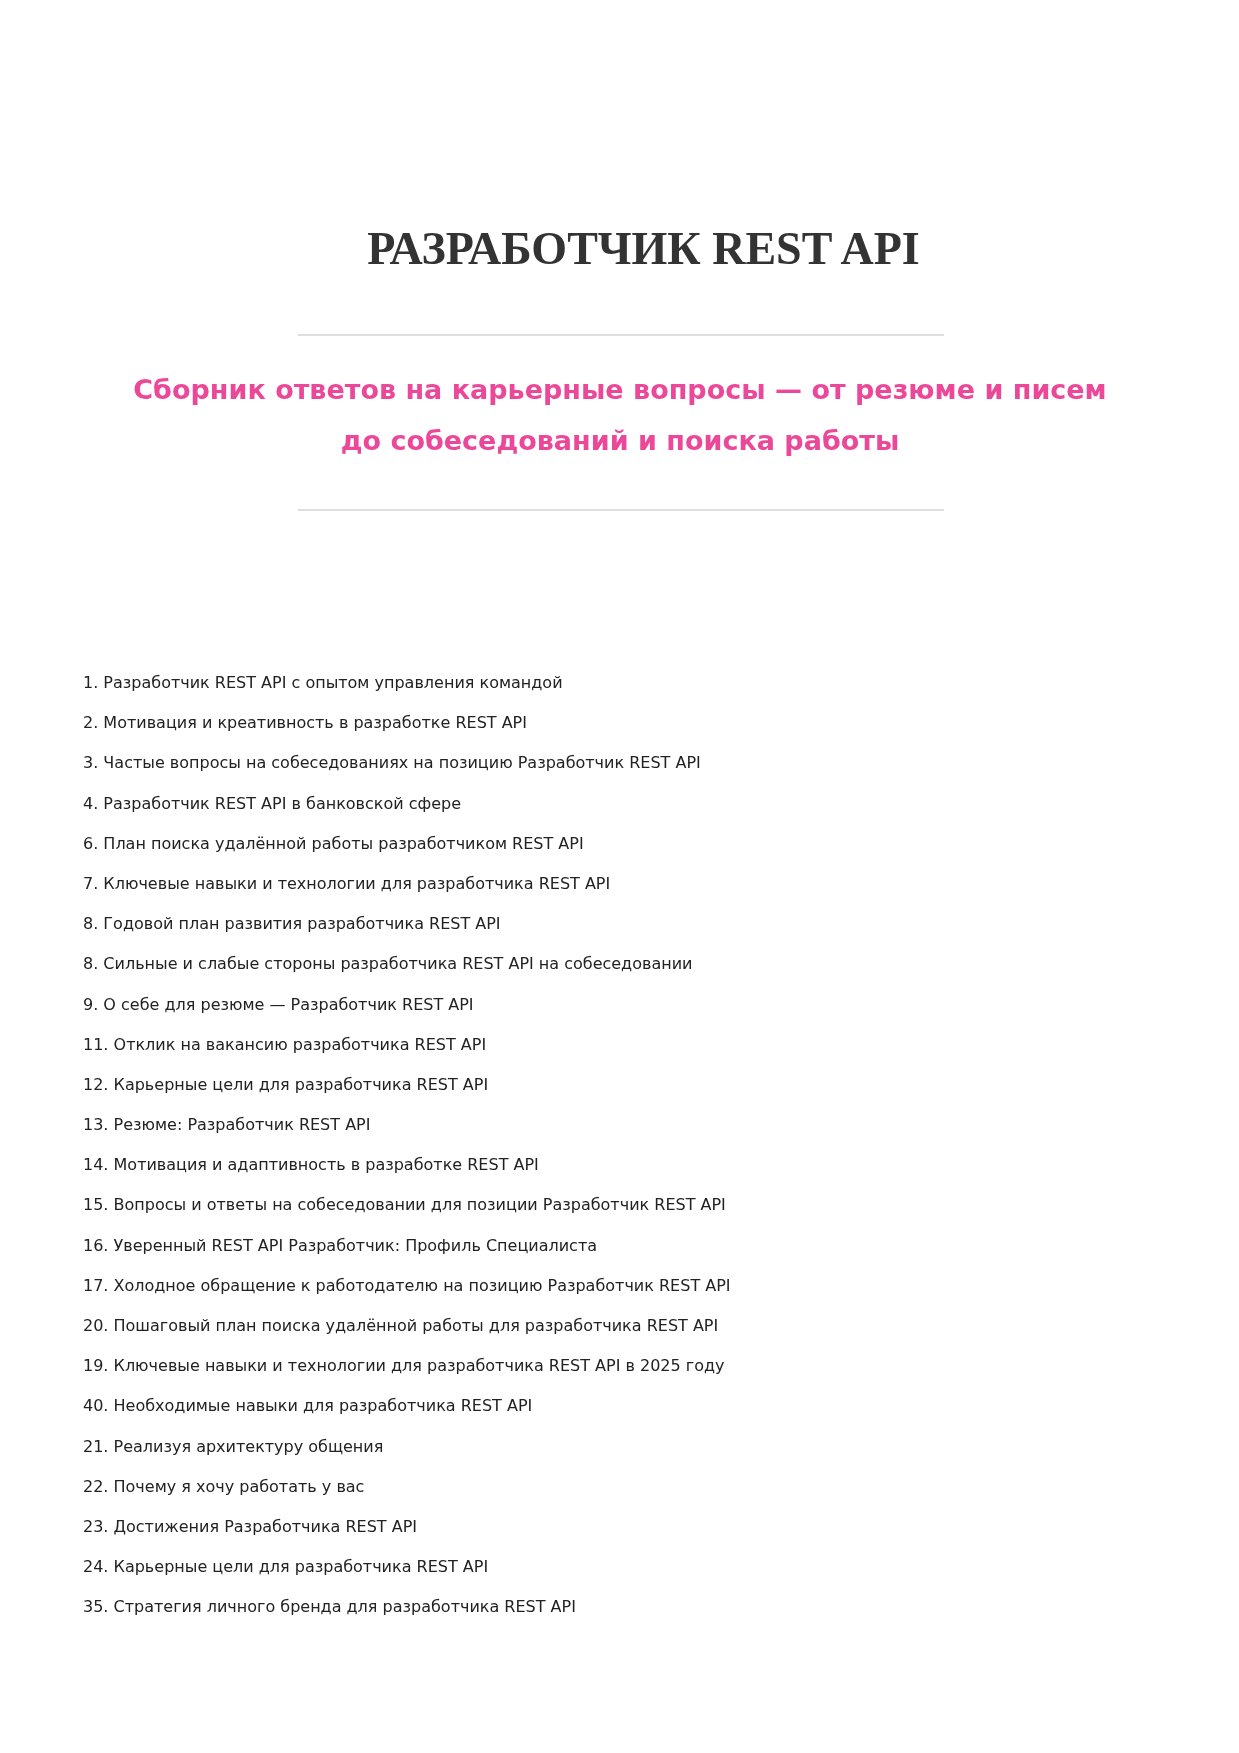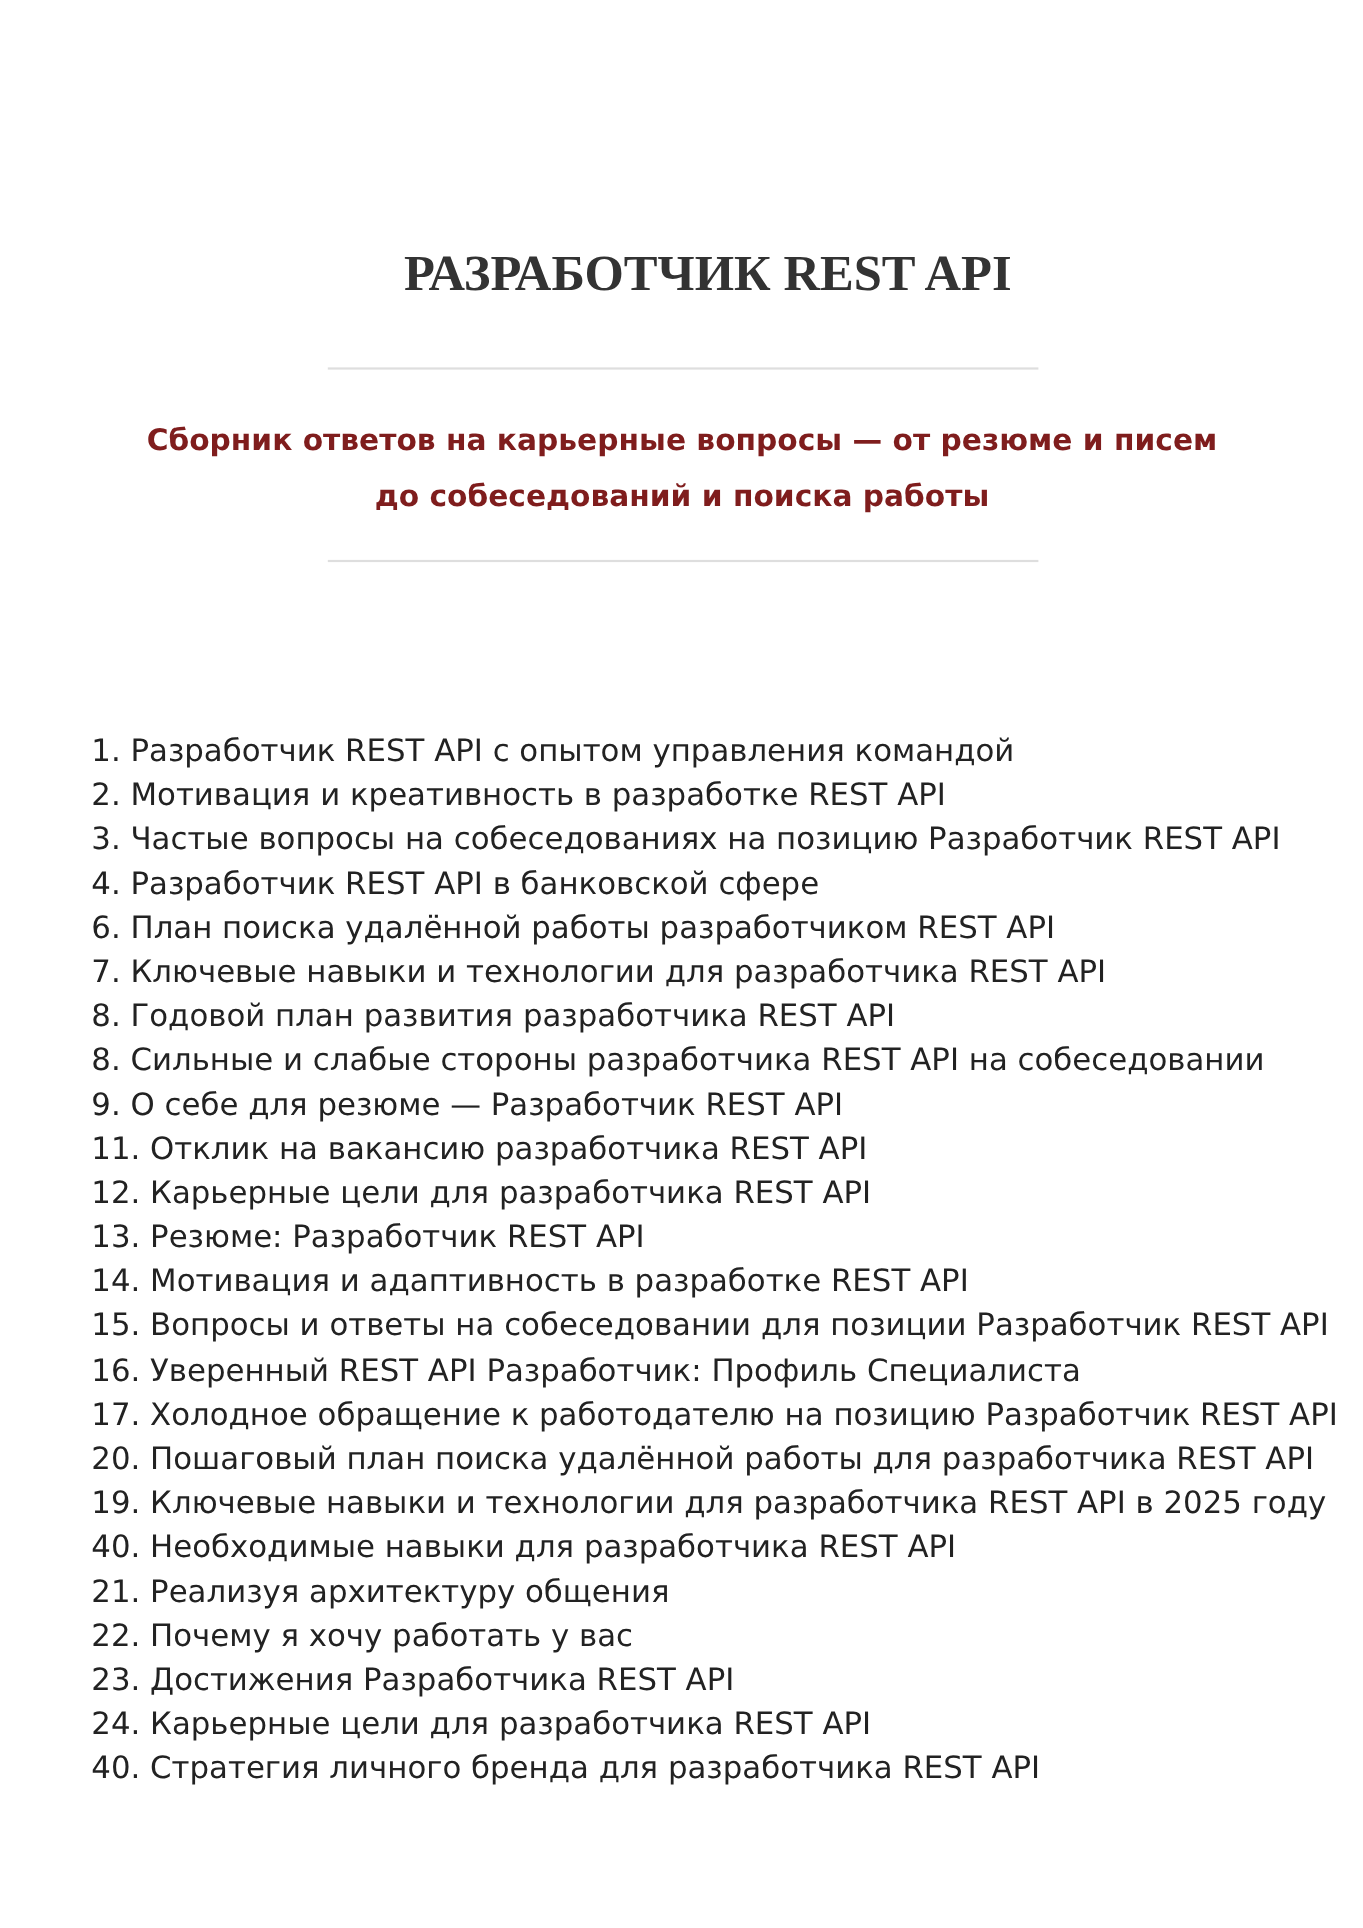--- a/index.html
+++ b/index.html
@@ -33,41 +33,41 @@
       position: absolute;
       left: 298px;
       width: 646px;
       height: 0;
       border-top: 2px solid #dedede;
     }
     .divider.top { top: 334px; }
     .divider.bottom { top: 509px; }
     .subtitle {
       position: absolute;
-      top: 375px;
+      top: 364px;
       left: 110px;
       width: 1020px;
       text-align: center;
       font-family: "DejaVu Sans", sans-serif;
       font-weight: bold;
       font-size: 27px;
       line-height: 51px;
-      color: #7f1d1d;
+      color: #ec4899;
     }
     .toc {
       position: absolute;
       top: 663px;
       left: 83px;
       margin: 0;
       padding: 0;
       list-style: none;
     }
     .toc li {
       font-family: "DejaVu Sans", sans-serif;
-      font-size: 28px;
+      font-size: 16px;
       line-height: 40.2px;
       height: 40.2px;
       color: #222222;
       white-space: nowrap;
     }
   </style>
 </head>
 <body>
 
 <h1 class="title">РАЗРАБОТЧИК REST API</h1>
@@ -95,14 +95,14 @@
   <li>15. Вопросы и ответы на собеседовании для позиции Разработчик REST API</li>
   <li>16. Уверенный REST API Разработчик: Профиль Специалиста</li>
   <li>17. Холодное обращение к работодателю на позицию Разработчик REST API</li>
   <li>20. Пошаговый план поиска удалённой работы для разработчика REST API</li>
   <li>19. Ключевые навыки и технологии для разработчика REST API в 2025 году</li>
   <li>40. Необходимые навыки для разработчика REST API</li>
   <li>21. Реализуя архитектуру общения</li>
   <li>22. Почему я хочу работать у вас</li>
   <li>23. Достижения Разработчика REST API</li>
   <li>24. Карьерные цели для разработчика REST API</li>
-  <li>40. Стратегия личного бренда для разработчика REST API</li>
+  <li>35. Стратегия личного бренда для разработчика REST API</li>
 </ul>
 
 </body></html>

